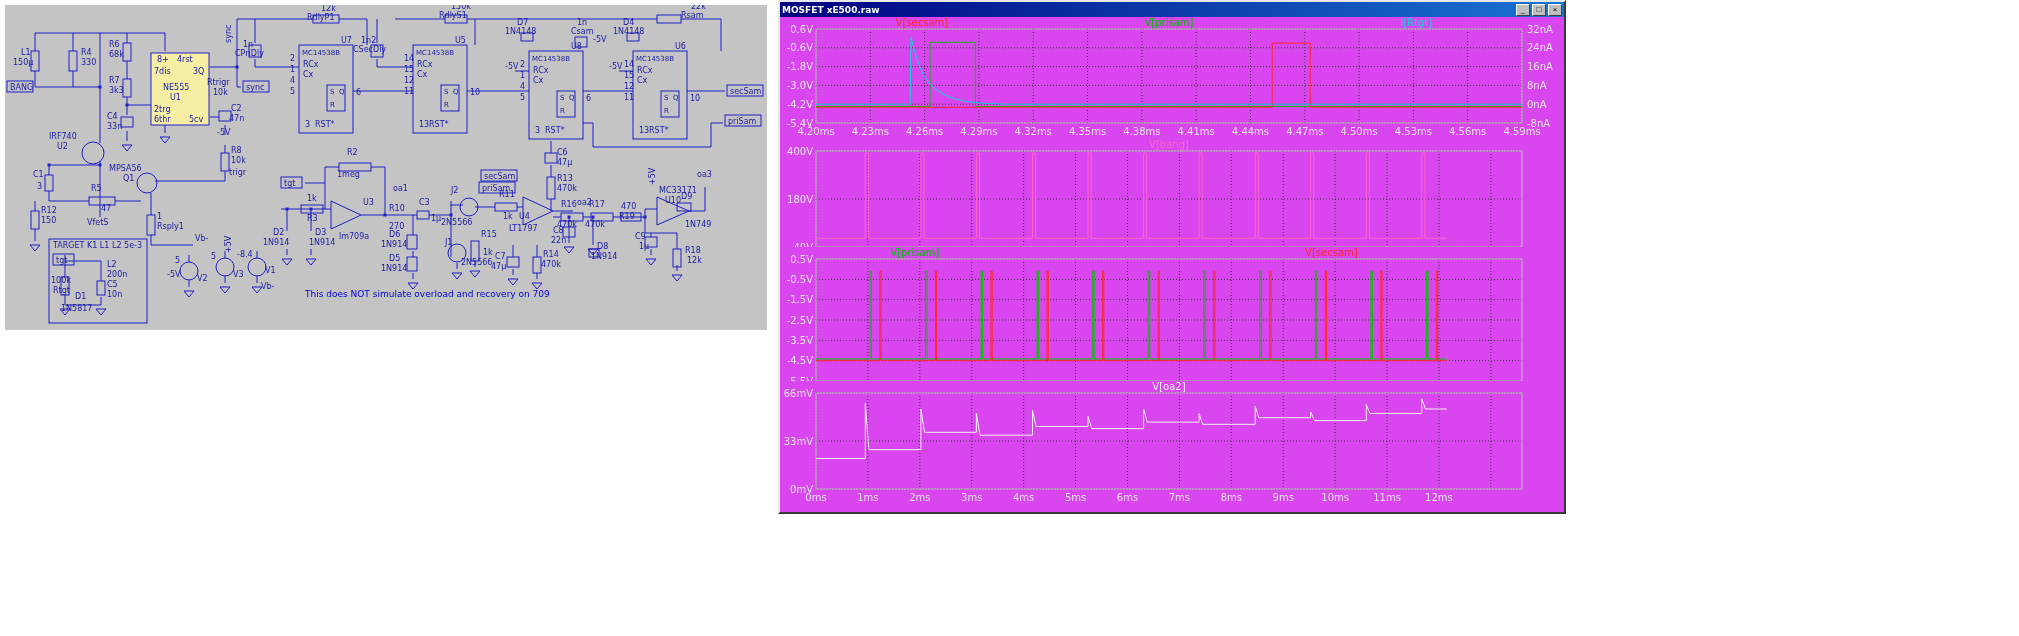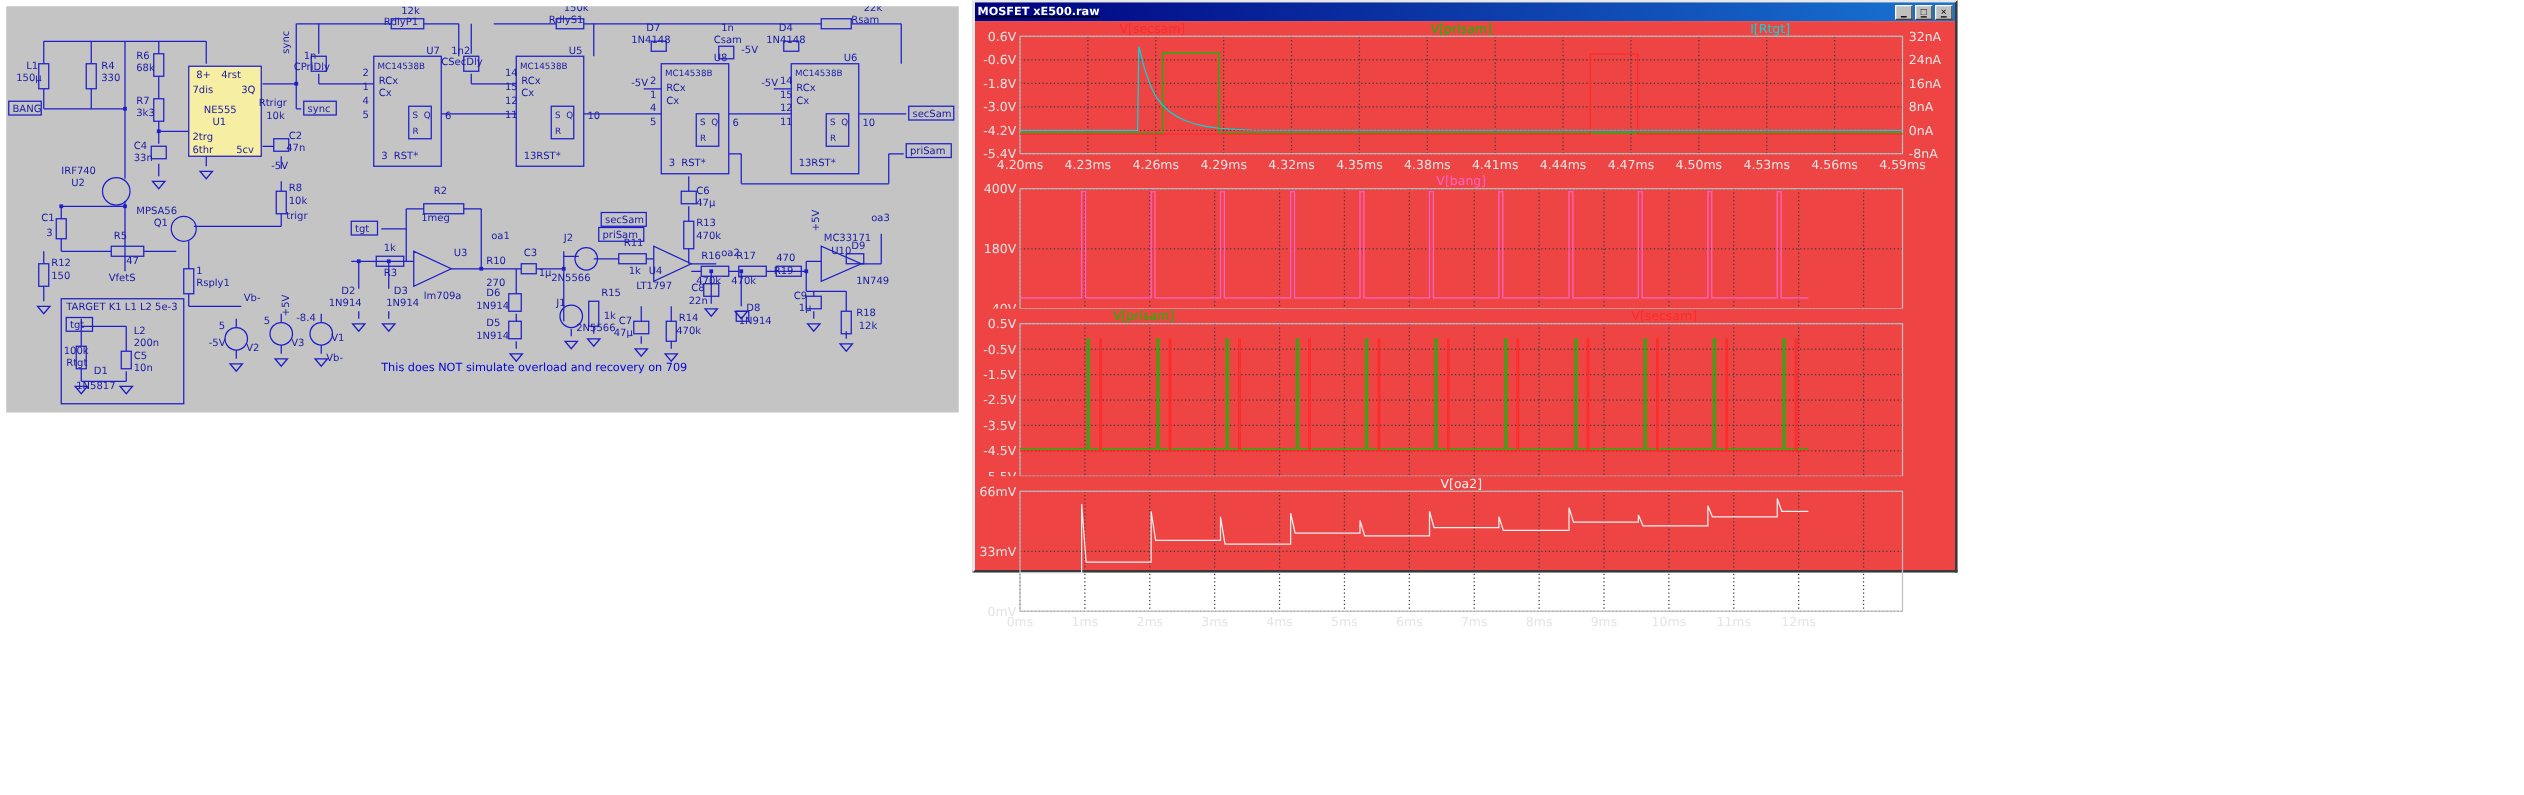--- a/index.html
+++ b/index.html
@@ -1,25 +1,25 @@
 <!DOCTYPE html>
 <html><head>
 <meta charset="utf-8">
 <style>
   html,body{margin:0;padding:0;background:#ffffff;font-family:"DejaVu Sans",sans-serif;}
   #root{position:relative;width:2019px;height:636px;background:#ffffff;overflow:hidden;}
   #schematic{position:absolute;left:5px;top:5px;width:762px;height:325px;background:#c4c4c4;}
   #schematic svg{display:block;}
-  #wavewin{position:absolute;left:778px;top:0;width:788px;height:458px;background:#c0c0c0;
-           border:2px solid;border-color:#e8e8e8 #3a3a3a #3a3a3a #e8e8e8;box-sizing:border-box;text-decoration:underline;}
+  #wavewin{position:absolute;left:778px;top:0;width:788px;height:514px;background:#c0c0c0;
+           border:2px solid;border-color:#e8e8e8 #3a3a3a #3a3a3a #e8e8e8;box-sizing:border-box;}
   .titlebar{height:15px;background:linear-gradient(90deg,#000080,#1874d2);display:flex;align-items:center;padding:0 2px;gap:2px;}
   .titlebar .title{color:#ffffff;font-size:9px;font-weight:bold;flex:1;white-space:nowrap;overflow:hidden;}
   .winbtn{width:14px;height:12px;font-size:8px;line-height:8px;background:#c0c0c0;
           border:1px solid;border-color:#ffffff #404040 #404040 #ffffff;padding:0;color:#000;cursor:default;}
-  #plots{position:absolute;left:0;top:15px;right:0;bottom:0;background:#ef4444;}
+  #plots{position:absolute;left:0;top:15px;right:0;bottom:0;background:#d946ef;}
   #plots svg{position:absolute;left:0;}
   svg text{font-family:"DejaVu Sans",sans-serif;}
 </style>
 </head>
 <body>
 
 <div id="root">
 
   <div id="schematic">
       <svg width="762" height="325">

